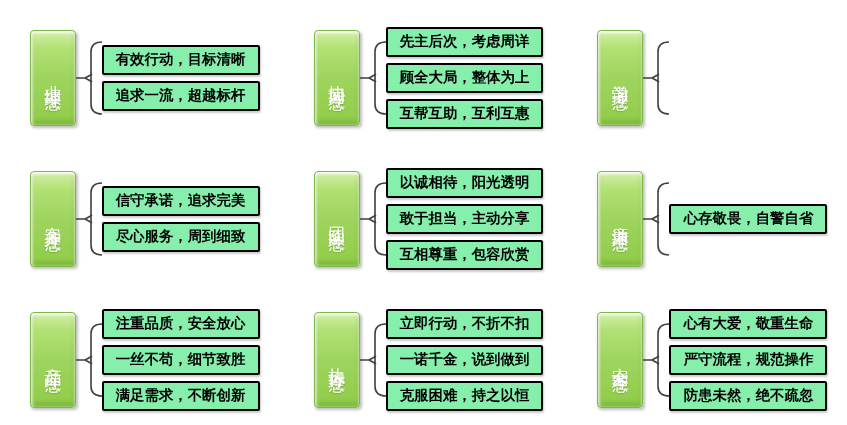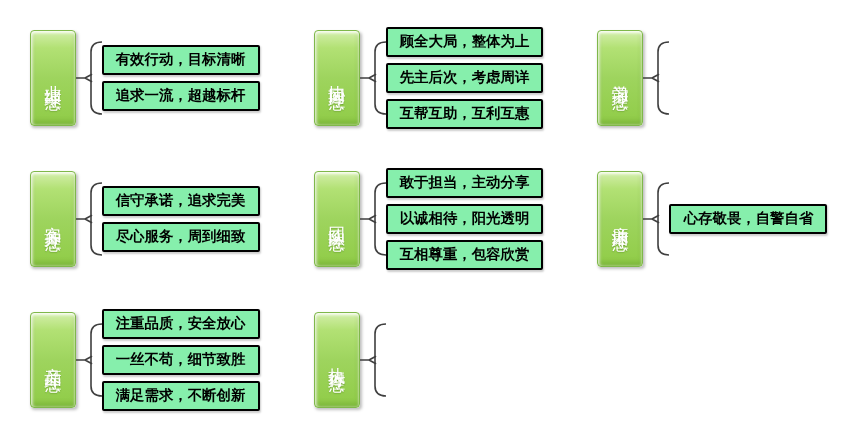--- a/index.html
+++ b/index.html
@@ -66,26 +66,26 @@
   <div class="group">
     <div class="label-box">
       <span class="label-text">协同理念</span>
     </div>
     <svg class="connector" viewBox="0 0 26 102" xmlns="http://www.w3.org/2000/svg" aria-hidden="true">
       <path d="M26,15 Q15,15 15,25 L15,77 Q15,87 26,87"></path>
       <path d="M0,51 L9,51 L15.5,47.5 M9,51 L15.5,54.5"></path>
     </svg>
     <div class="items">
       <div class="item">
+        <span class="item-text">先主后次，考虑周详</span>
+      </div>
+      <div class="item">
         <span class="item-text">顾全大局，整体为上</span>
       </div>
       <div class="item">
-        <span class="item-text">先主后次，考虑周详</span>
-      </div>
-      <div class="item">
         <span class="item-text">互帮互助，互利互惠</span>
       </div>
     </div>
   </div>
 
   <div class="group">
     <div class="label-box">
       <span class="label-text">学习理念</span>
     </div>
     <svg class="connector" viewBox="0 0 26 102" xmlns="http://www.w3.org/2000/svg" aria-hidden="true">
@@ -115,26 +115,26 @@
   <div class="group">
     <div class="label-box">
       <span class="label-text">团队理念</span>
     </div>
     <svg class="connector" viewBox="0 0 26 102" xmlns="http://www.w3.org/2000/svg" aria-hidden="true">
       <path d="M26,15 Q15,15 15,25 L15,77 Q15,87 26,87"></path>
       <path d="M0,51 L9,51 L15.5,47.5 M9,51 L15.5,54.5"></path>
     </svg>
     <div class="items">
       <div class="item">
+        <span class="item-text">以诚相待，阳光透明</span>
+      </div>
+      <div class="item">
         <span class="item-text">敢于担当，主动分享</span>
       </div>
       <div class="item">
-        <span class="item-text">以诚相待，阳光透明</span>
-      </div>
-      <div class="item">
         <span class="item-text">互相尊重，包容欣赏</span>
       </div>
     </div>
   </div>
 
   <div class="group">
     <div class="label-box">
       <span class="label-text">廉洁理念</span>
     </div>
     <svg class="connector" viewBox="0 0 26 102" xmlns="http://www.w3.org/2000/svg" aria-hidden="true">
@@ -170,15 +170,46 @@
   </div>
 
   <div class="group">
     <div class="label-box">
       <span class="label-text">执行理念</span>
     </div>
     <svg class="connector" viewBox="0 0 26 102" xmlns="http://www.w3.org/2000/svg" aria-hidden="true">
       <path d="M26,15 Q15,15 15,25 L15,77 Q15,87 26,87"></path>
       <path d="M0,51 L9,51 L15.5,47.5 M9,51 L15.5,54.5"></path>
     </svg>
-  </div>
-
+    <div class="items">
+      <div class="item">
+        <span class="item-text">立即行动，不折不扣</span>
+      </div>
+      <div class="item">
+        <span class="item-text">一诺千金，说到做到</span>
+      </div>
+      <div class="item">
+        <span class="item-text">克服困难，持之以恒</span>
+      </div>
+    </div>
+  </div>
+
+  <div class="group">
+    <div class="label-box">
+      <span class="label-text">安全理念</span>
+    </div>
+    <svg class="connector" viewBox="0 0 26 102" xmlns="http://www.w3.org/2000/svg" aria-hidden="true">
+      <path d="M26,15 Q15,15 15,25 L15,77 Q15,87 26,87"></path>
+      <path d="M0,51 L9,51 L15.5,47.5 M9,51 L15.5,54.5"></path>
+    </svg>
+    <div class="items">
+      <div class="item">
+        <span class="item-text">心有大爱，敬重生命</span>
+      </div>
+      <div class="item">
+        <span class="item-text">严守流程，规范操作</span>
+      </div>
+      <div class="item">
+        <span class="item-text">防患未然，绝不疏忽</span>
+      </div>
+    </div>
+  </div>
 </div>
 
 </body></html>

